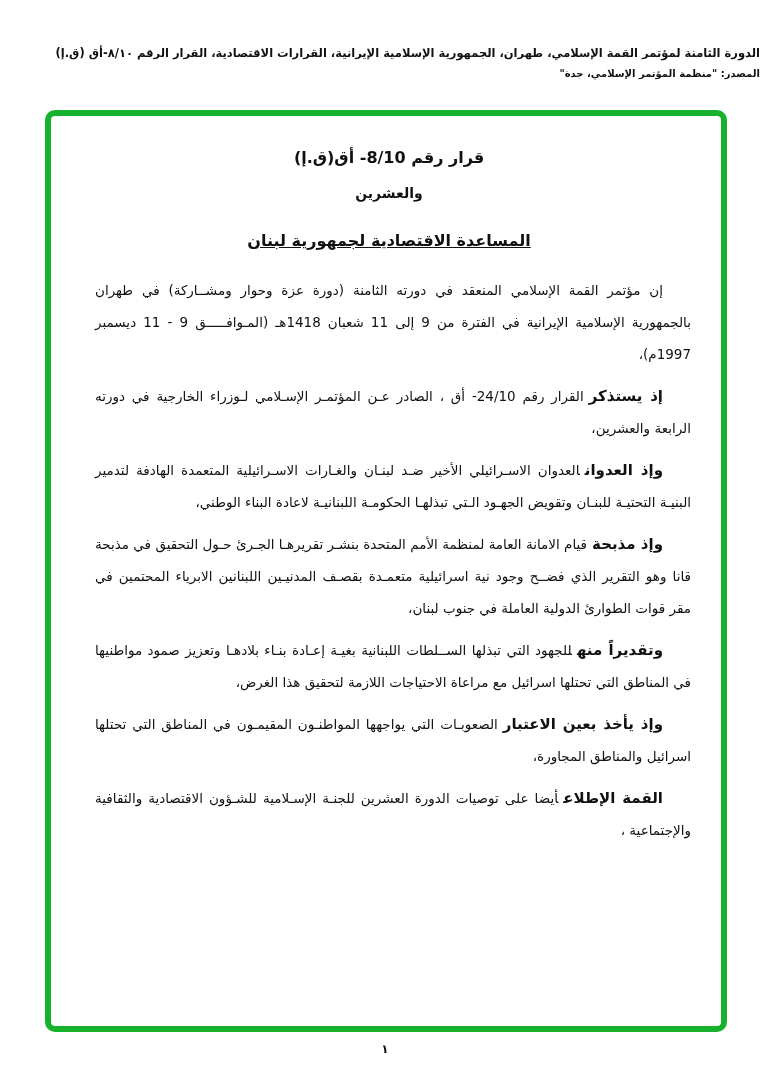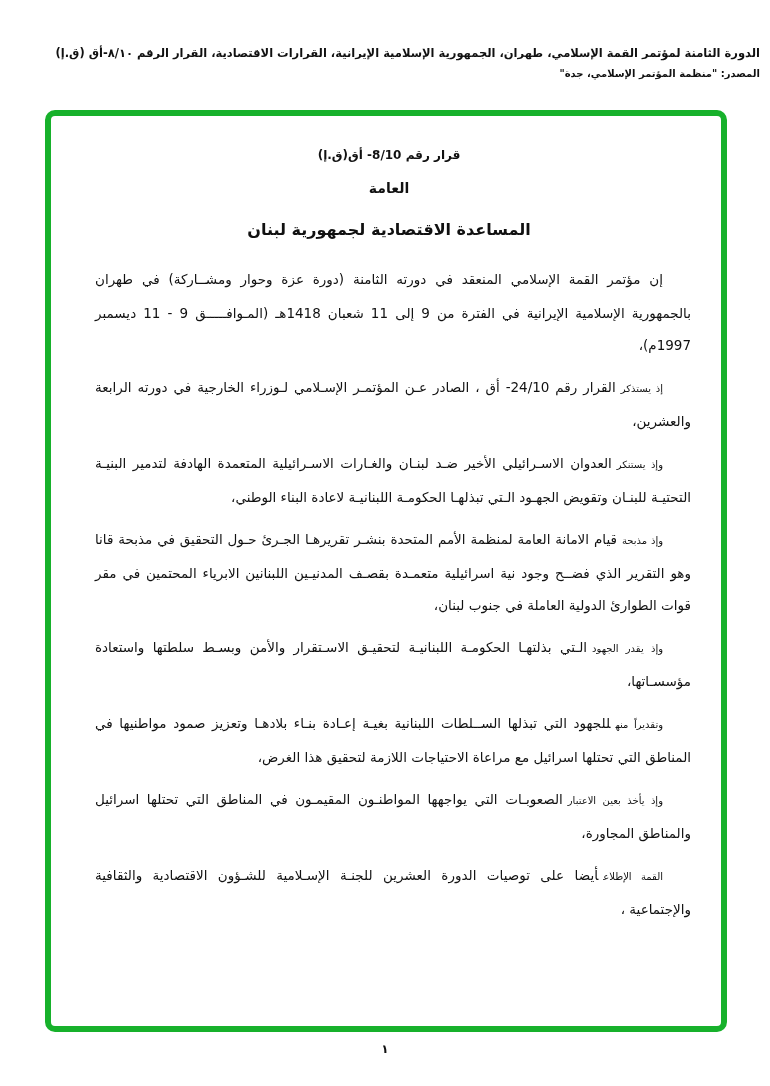--- a/index.html
+++ b/index.html
@@ -43,49 +43,50 @@
     border-radius: 10px;
     padding: 32px 30px 0 36px;
     overflow: hidden;
     direction: rtl;
   }
   .title-block {
     text-align: center;
     direction: rtl;
   }
   .title-block .t1 {
-    font-size: 12px;
+    font-size: 16px;
     font-weight: bold;
   }
   .title-block .t2 {
     font-size: 14px;
     font-weight: bold;
     margin-top: 18px;
     letter-spacing: 2px;
   }
   .title-block .t3 {
     font-size: 16px;
     font-weight: bold;
-    margin-top: 24px;
+    margin-top: 30px;
+    text-decoration: underline;
   }
   .body-block {
     margin-top: 24px;
     direction: rtl;
     margin-left: 8px;
   }
   .body-block p {
     font-size: 13.5px;
     line-height: 32px;
     text-align: justify;
     margin: 0 0 10px 0;
     text-indent: 28px;
   }
   .body-block .lead {
-    font-size: 10px;
-    font-weight: normal;
+    font-size: 15px;
+    font-weight: bold;
     margin-left: 5px; 
   }
   .body-block .lead:empty {
     margin-left: 0;
   }
   .page-num {
     position: absolute;
     top: 1042px;
     left: 0;
     right: 0;
@@ -98,29 +99,28 @@
 <body>
 
 <div class="doc-header">
   <div class="h1">الدورة الثامنة لمؤتمر القمة الإسلامي، طهران، الجمهورية الإسلامية الإيرانية، القرارات الاقتصادية، القرار الرقم ٨/١٠-أق (ق.إ)</div>
   <div class="h2">المصدر:  "منظمة المؤتمر الإسلامي، جدة"</div>
 </div>
 
 <div class="green-box" style="border-color: rgb(23, 177, 43);">
   <div class="title-block">
     <div class="t1">قرار رقم 8/10- أق(ق.إ)</div>
-    <div class="t2">العامة</div>
+    <div class="t2">والعشرين</div>
     <div class="t3">المساعدة الاقتصادية لجمهورية لبنان</div>
   </div>
 
   <div class="body-block">
     <p><span class="lead"></span><span>إن مؤتمر القمة الإسلامي المنعقد في دورته الثامنة (دورة عزة  وحوار  ومشــاركة) في طهران بالجمهورية الإسلامية الإيرانية في الفترة من  9 إلى 11 شعبان 1418هـ (المـوافـــــق 9 - 11 ديسمبر 1997م)،</span></p>
     <p><span class="lead">إذ يستذكر</span><span>القرار رقم 24/10- أق ، الصادر عـن المؤتمـر الإسـلامي لـوزراء الخارجية في دورته الرابعة والعشرين،</span></p>
-    <p><span class="lead">وإذ يستنكر</span><span>العدوان الاسـرائيلي الأخير ضـد لبنـان والغـارات الاسـرائيلية المتعمدة الهادفة لتدمير البنيـة التحتيـة للبنـان وتقويض الجهـود الـتي تبذلهـا الحكومـة اللبنانيـة لاعادة البناء الوطني،</span></p>
+    <p><span class="lead">وإذ العدوان</span><span>العدوان الاسـرائيلي الأخير ضـد لبنـان والغـارات الاسـرائيلية المتعمدة الهادفة لتدمير البنيـة التحتيـة للبنـان وتقويض الجهـود الـتي تبذلهـا الحكومـة اللبنانيـة لاعادة البناء الوطني،</span></p>
     <p><span class="lead">وإذ مذبحة</span><span>قيام الامانة العامة لمنظمة الأمم المتحدة بنشـر تقريرهـا الجـرئ حـول التحقيق في مذبحة قانا وهو التقرير الذي فضــح وجود نية اسرائيلية متعمـدة بقصـف المدنيـين اللبنانين الابرياء المحتمين في مقر قوات الطوارئ الدولية العاملة في جنوب لبنان،</span></p>
-    <p><span class="lead">وإذ يقدر الجهود</span><span>الـتي بذلتهـا الحكومـة اللبنانيـة لتحقيـق الاسـتقرار والأمن وبسـط سلطتها واستعادة مؤسسـاتها،</span></p>
     <p><span class="lead">وتقديراً منه</span><span>للجهود التي تبذلها الســلطات اللبنانية بغيـة إعـادة بنـاء بلادهـا وتعزيز صمود مواطنيها في المناطق التي تحتلها اسرائيل مع مراعاة الاحتياجات اللازمة  لتحقيق هذا الغرض،</span></p>
     <p><span class="lead">وإذ يأخذ بعين الاعتبار</span><span>الصعوبـات التي يواجهها المواطنـون المقيمـون في المناطق التي تحتلها اسرائيل والمناطق المجاورة،</span></p>
     <p><span class="lead">القمة الإطلاع</span><span>أيضا على توصيات الدورة العشرين للجنـة الإسـلامية للشـؤون الاقتصادية والثقافية والإجتماعية ،</span></p>
   </div>
 </div>
 
 <div class="page-num">١</div>
 
 </body></html>

